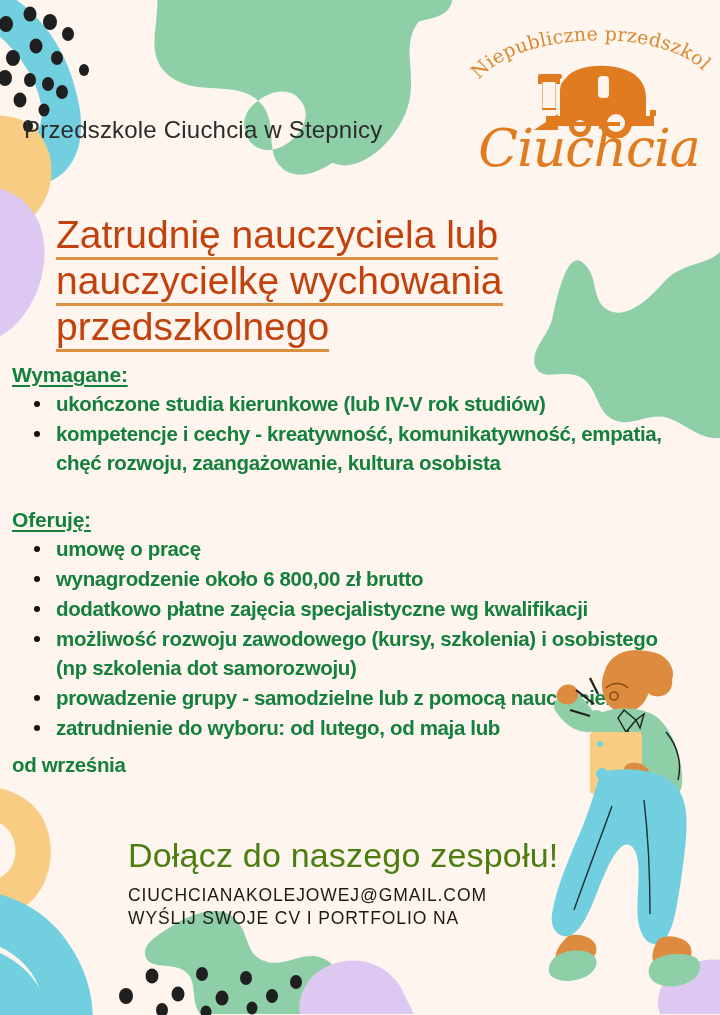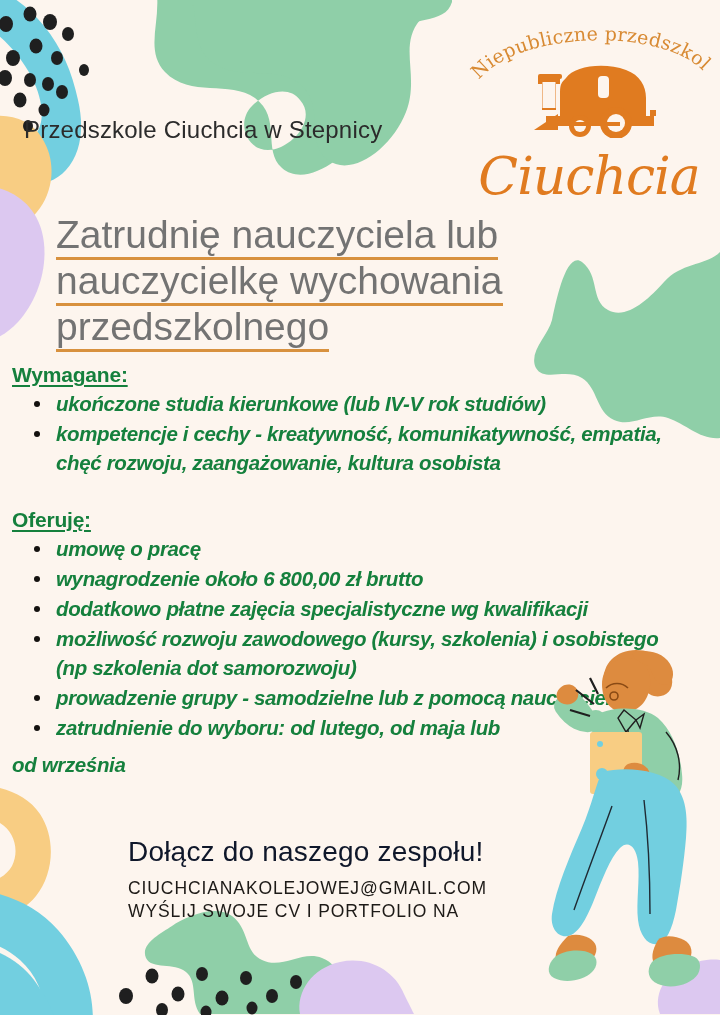--- a/index.html
+++ b/index.html
@@ -65,33 +65,32 @@
     position: absolute;
     left: 0;
     top: 104px;
     width: 246px;
     text-align: center;
     font-family: "DejaVu Serif", serif;
     font-style: italic;
     font-size: 52px;
     color: #e07b20;
     letter-spacing: -1px;
-    margin-top: 28px;
   }
 
   
   .headline {
     position: absolute;
     left: 56px;
     top: 186px;
     width: 620px;
     font-size: 39px;
     font-weight: 500;
     line-height: 46px;
-    color: #737373;
+    color: #c2410c;
   }
   .headline span {
     border-bottom: 3px solid #d8913e;
     padding-bottom: 1px;
     display: inline;
     box-decoration-break: clone;
     -webkit-box-decoration-break: clone;
   }
 
   
@@ -109,21 +108,20 @@
     font-weight: bold;
     text-decoration: underline;
     text-underline-offset: 3px;
     margin: 0 0 2px 0;
     letter-spacing: -0.2px;
   }
   ul.bullets {
     list-style: none;
     margin: 0;
     padding: 0;
-    font-style: italic;
   }
   ul.bullets li {
     position: relative;
     padding-left: 44px;
     font-size: 20.5px;
     font-weight: bold;
     line-height: 29px;
     letter-spacing: -0.35px;
     margin-bottom: 1px;
   }
@@ -149,22 +147,22 @@
   }
 
   
   .cta {
     position: absolute;
     left: 128px;
     top: 836px;
     width: 470px;
   }
   .cta-head {
-    font-size: 28px;
-    color: #0f172a;
+    font-size: 34px;
+    color: #4d7c0f;
     letter-spacing: 0.2px;
     margin-bottom: 9px;
   }
   .cta-line {
     font-size: 17.5px;
     color: #1d1a17;
     letter-spacing: 0.9px;
     line-height: 23px;
   }
 

